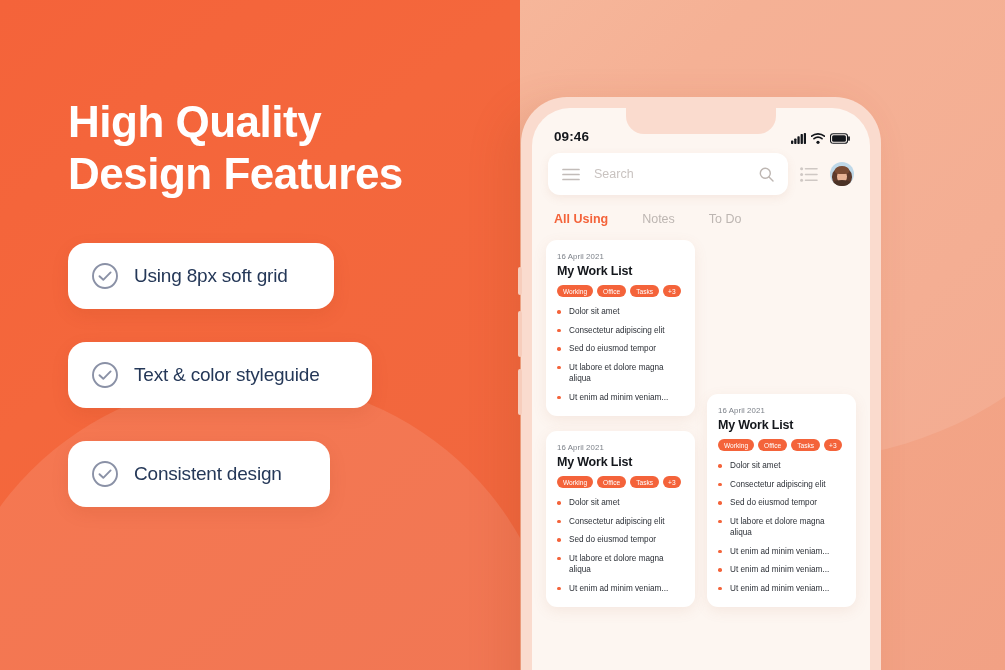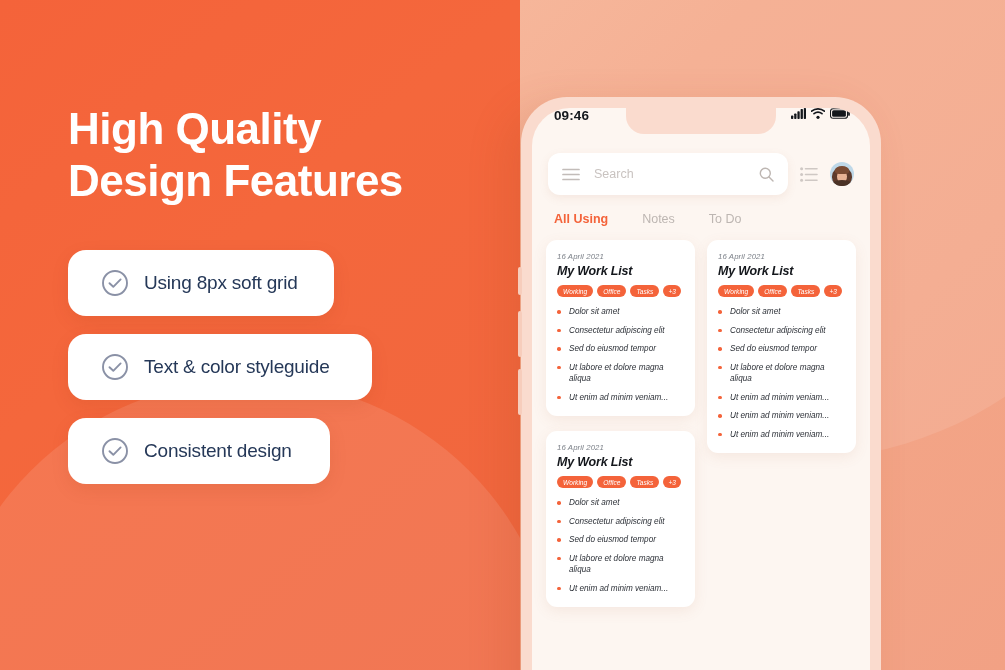--- a/index.html
+++ b/index.html
@@ -27,36 +27,36 @@
     background:linear-gradient(140deg,#F4633A 0%,#F4673C 40%,#F0673F 100%);
     overflow:hidden;
   }
   .bg-left-circle {
     position:absolute; left:-60px; bottom:-330px;
     width:620px; height:620px; border-radius:50%;
     background:rgba(255,255,255,0.11);
   }
 
   
-  .left-content { position:absolute; left:0; top:7px; width:520px; height:656px; }
+  .left-content { position:absolute; left:0; top:0; width:520px; height:656px; }
 
   .headline {
     position:absolute; left:68px; top:96px;
     color:#ffffff; font-size:44px; font-weight:700;
     line-height:52px; letter-spacing:-0.5px; white-space:pre-line;
   }
 
   .feature-list { position:absolute; left:68px; top:243px; }
   .feature-card {
     background:#ffffff;
     border-radius:18px;
     height:66px;
     display:flex; align-items:center;
-    padding-left:32px;
-    margin-bottom:18px;
+    padding-left:22px;
+    margin-bottom:33px;
     box-shadow:0 6px 18px rgba(150,45,10,0.10);
   }
   .feature-card.w1 { width:266px; }
   .feature-card.w2 { width:304px;text-align:center; }
   .feature-card.w3 { width:262px; }
   .check-icon { width:30px; height:30px; flex:none; margin-right:14px; }
   .feature-label {
     font-size:19px; color:#253858; font-weight:400; letter-spacing:-0.2px;
   }
 
@@ -87,21 +87,21 @@
   .notch {
     position:absolute; left:50%; transform:translateX(-50%); top:0;
     width:150px; height:26px;
     background:#FADBCE;
     border-radius:0 0 18px 18px;
   }
 
   
   .statusbar {
     position:relative; height:36px;
-    display:flex; align-items:flex-start; justify-content:space-between;
+    display:flex; align-items:flex-end; justify-content:space-between;
     padding:0 20px 0 22px;
   }
   .clock { font-size:13.5px; font-weight:700; color:#14171c; letter-spacing:0.1px; }
   .status-icons { display:flex; align-items:center; gap:5px; }
 
   
   .search-row {
     display:flex; align-items:center; gap:12px;
     padding:9px 16px 0 16px;
   }
@@ -135,22 +135,21 @@
   .tabs {
     display:flex; gap:34px; padding:17px 22px 0 22px;
   }
   .tab { font-size:12.5px; color:#BDB6B2; }
   .tab.active { color:#F4633A; font-weight:700; }
 
   
   .notes {
     display:flex; gap:12px;
     padding:14px 14px 0 14px;
-    align-items:flex-start;
-    font-style:italic;
+    align-items:flex-end;
   }
   .col { flex:1; display:flex; flex-direction:column; gap:15px; }
 
   .note-card {
     background:#ffffff;
     border-radius:11px;
     padding:12px 11px 13px 11px;
     box-shadow:0 4px 14px rgba(180,110,80,0.10);
   }
   .note-date { font-size:7.8px; color:#7C8189; margin-bottom:3px; letter-spacing:0.1px; }

